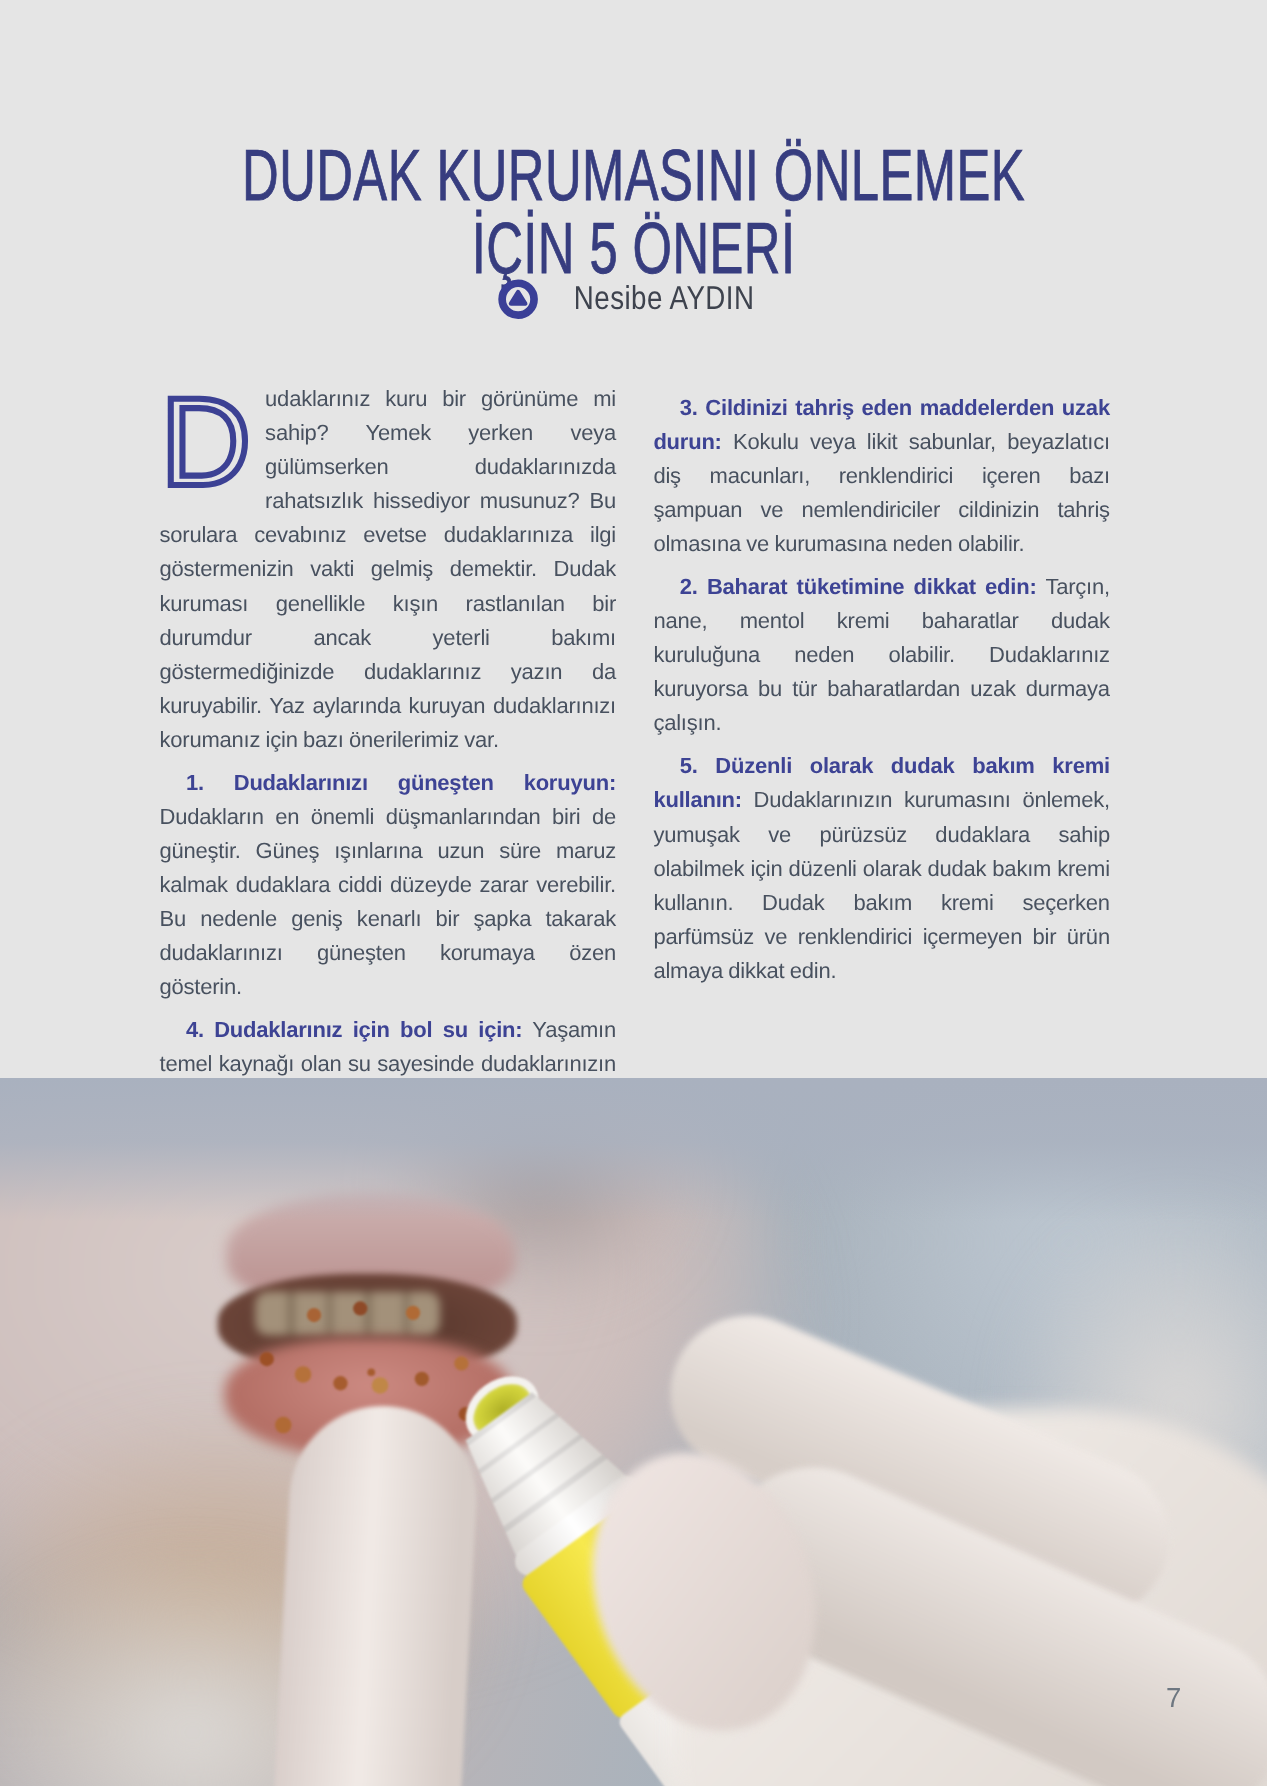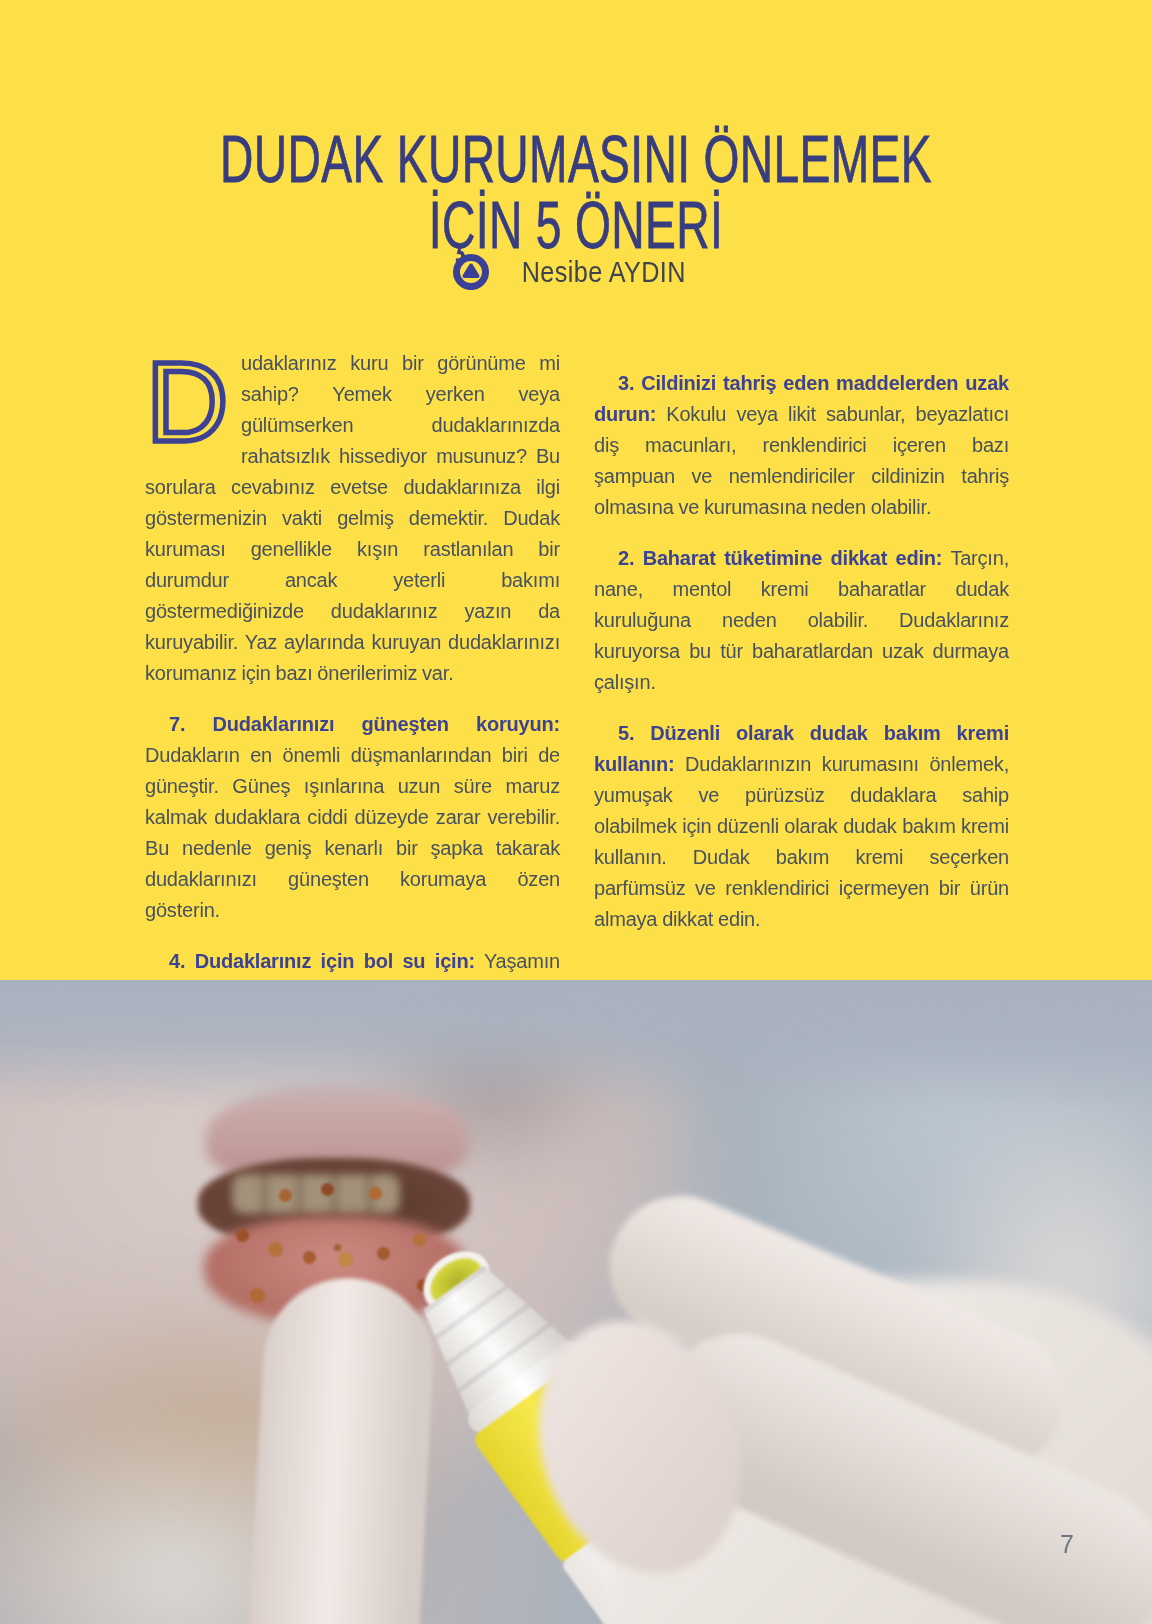--- a/index.html
+++ b/index.html
@@ -1,33 +1,33 @@
 <!DOCTYPE html>
 <html><head>
 <meta charset="utf-8">
 <style>
   html,body{margin:0;padding:0;}
   body{font-family:"Liberation Sans",sans-serif;}
-  .page{position:relative;width:1152px;height:1624px;background:#fde047;overflow:hidden;}
+  .page{position:relative;width:1152px;height:1624px;background:#e5e5e5;overflow:hidden;}
 
   
   .title{position:absolute;top:126px;left:0;width:1152px;margin:0;text-align:center;
          font-size:66px;line-height:1;font-weight:normal;color:#373d7f;
          transform:scaleX(0.70);letter-spacing:0.5px;-webkit-text-stroke:0.8px #373d7f;}
   .byline{position:absolute;top:252px;left:0;width:1152px;display:flex;justify-content:center;align-items:center;gap:15px;}
   .byline-icon{display:block;}
   .byline-name{font-size:30px;color:#3e434e;transform:scaleX(0.84);letter-spacing:0.5px;}
 
   
   .col{position:absolute;top:348px;width:415px;text-align:justify;
        font-size:20px;line-height:31px;letter-spacing:-0.2px;word-spacing:-0.5px;color:#48515f;}
   .col-left{left:145px;}
   .col-right{left:594px;}
   .col p{margin:0;}
-  .col p.tip{margin-top:20px;text-indent:24px;}
+  .col p.tip{margin-top:8px;text-indent:24px;}
   .tip-label{color:#3d4394;font-weight:bold;}
   .dropcap{float:left;width:84px;height:94px;margin:5px 12px 0 0;}
 
   
   .photo{position:absolute;left:0;top:980px;width:1152px;height:644px;overflow:hidden;}
   .photo *{position:absolute;}
   .ph-base{inset:0;background:linear-gradient(100deg,#b7b1b2 0%,#bab5b8 38%,#a8b2bc 58%,#b3bdc7 100%);}
   .ph-face{left:-150px;top:-90px;width:880px;height:630px;border-radius:50%;
            background:radial-gradient(ellipse at 45% 42%,#d9cdca 0%,#cdbebc 50%,rgba(185,175,177,0) 74%);filter:blur(26px);}
   .ph-nose{left:350px;top:-20px;width:280px;height:230px;border-radius:50%;
@@ -105,21 +105,21 @@
     <span class="byline-name">Nesibe AYDIN</span>
   </div>
 
   <div class="col col-left">
     <p class="intro">
       <svg class="dropcap" viewBox="0 0 82 94">
         <text x="0" y="88" font-family="Liberation Sans, sans-serif" font-size="114" fill="none" stroke="#3c4194" stroke-width="5.5">D</text>
       </svg><span>udaklarınız kuru bir görünüme mi sahip? Yemek yerken veya gülümserken dudaklarınızda rahatsızlık hissediyor musunuz? Bu sorulara cevabınız evetse dudaklarınıza ilgi göstermenizin vakti gelmiş demektir. Dudak kuruması genellikle kışın rastlanılan bir durumdur ancak yeterli bakımı göstermediğinizde dudaklarınız yazın da kuruyabilir. Yaz aylarında kuruyan dudaklarınızı korumanız için bazı önerilerimiz var.</span>
     </p>
     <p class="tip">
-      <span class="tip-label">7. Dudaklarınızı güneşten koruyun:</span>
+      <span class="tip-label">1. Dudaklarınızı güneşten koruyun:</span>
       <span>Dudakların en önemli düşmanlarından biri de güneştir. Güneş ışınlarına uzun süre maruz kalmak dudaklara ciddi düzeyde zarar verebilir. Bu nedenle geniş kenarlı bir şapka takarak dudaklarınızı güneşten korumaya özen gösterin.</span>
     </p>
     <p class="tip">
       <span class="tip-label">4. Dudaklarınız için bol su için:</span>
       <span>Yaşamın temel kaynağı olan su sayesinde dudaklarınızın nemini koruyabilirsiniz. Bu arada, bir süre-</span>
     </p>
   </div>
 
   <div class="col col-right">
     <p class="tip">

